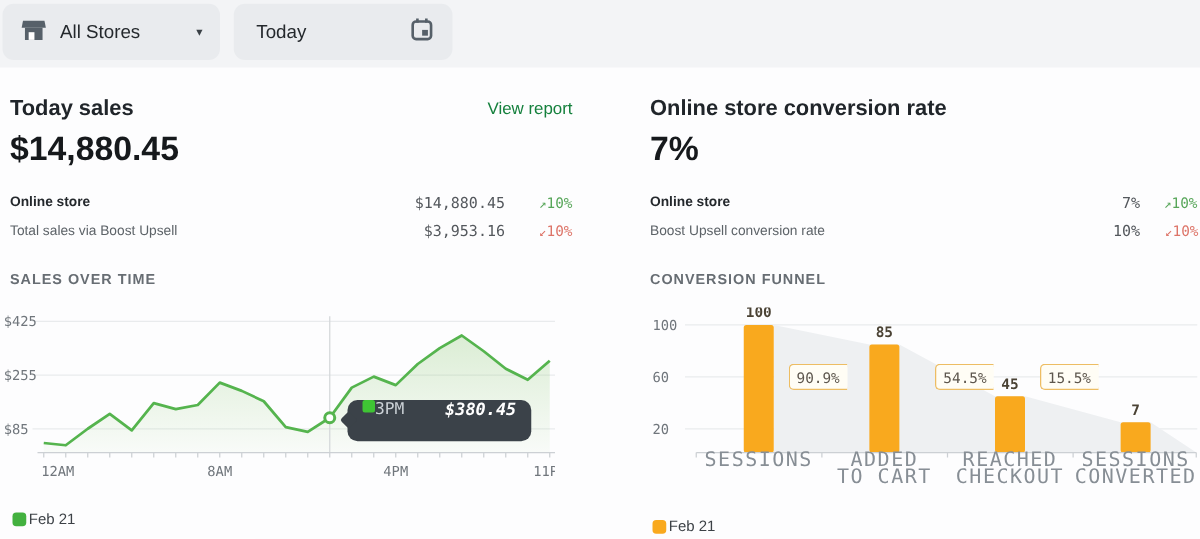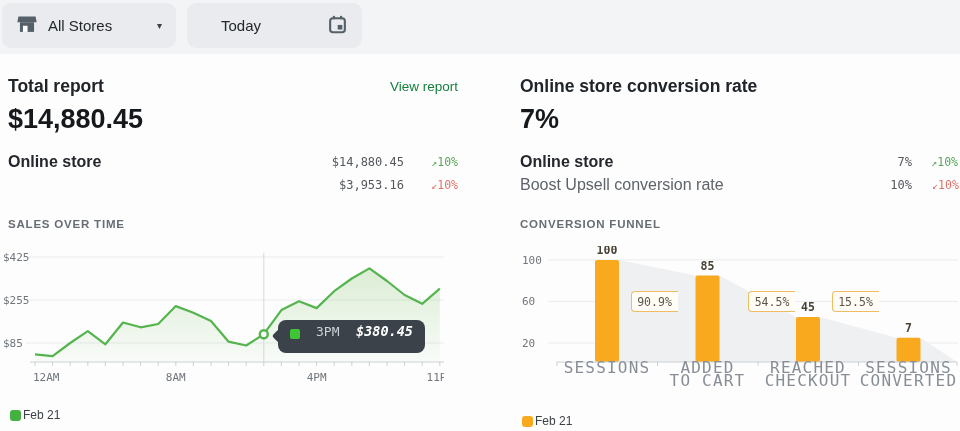--- a/index.html
+++ b/index.html
@@ -7,37 +7,37 @@
   .page { position:relative; width:960px; height:431px; background:#fdfdfe; overflow:hidden; }
 
   
   .topbar { position:absolute; left:0; top:0; width:960px; height:54px; background:#f3f4f6; }
   .pillbtn { position:absolute; top:3px; height:45px; background:#e9ebee; border:none;
              border-radius:9px; display:flex; align-items:center; padding:0 14px;
              font-family:"Liberation Sans", sans-serif; font-size:15px; color:#24282c; cursor:pointer; }
   .btn-stores { left:2px;  width:174px; }
   .btn-date   { left:187px; width:175px; }
   .pillbtn .lbl { margin-left:10px; }
-  .btn-date .lbl { margin-left:20px; }
+  .btn-date .lbl { margin-left:4px; }
   .caret { margin-left:auto; font-size:10px; color:#3a4046; }
   .icon-right { margin-left:auto; }
 
   
   .panel { position:absolute; top:70px; height:361px; }
   .panel-left  { left:8px;   width:450px; }
   .panel-right { left:520px; width:438px; }
   .p-title { position:absolute; top:6px; left:0; font-size:17.5px; font-weight:700; color:#20252a; }
   .view-report { position:absolute; top:9px; right:0; font-size:13.5px; color:#15803d;
                  text-decoration:none; cursor:pointer; }
   .big-value { position:absolute; top:34px; left:0; font-size:27px; font-weight:700; color:#16191c; }
 
   .metric-row { position:absolute; left:0; width:100%; height:20px; display:flex; align-items:center; }
   .metric-row.r0 { top:82px; }
   .metric-row.r1 { top:105px; }
-  .m-label { font-size:16px; color:#5d6368; }
+  .m-label { font-size:11px; color:#5d6368; }
   .r0 .m-label { font-weight:700; color:#24282c; }
   .m-value { margin-left:auto; font-family:"DejaVu Sans Mono", monospace; font-size:12px;
              color:#54585d; text-align:right; }
   .m-delta { width:54px; text-align:right; font-family:"DejaVu Sans Mono", monospace; font-size:11.5px; }
   .panel-right .m-delta { width:46px; }
   .m-delta.up   { color:#57a659; }
   .m-delta.down { color:#dd7468;padding-left:20px; }
   .d-arrow { font-size:10px; }
 
   .section-title { position:absolute; top:148px; left:0; font-size:11.5px; font-weight:700;
@@ -46,21 +46,21 @@
   
   .sales-chart { position:absolute; left:-8px; top:175px; width:444px; height:150px; }
   .grid   { stroke:#e9ebed; stroke-width:1; }
   .ax     { font-family:"DejaVu Sans Mono", monospace; font-size:11px; fill:#70767c; }
   .lin    { fill:none; stroke:#55b44e; stroke-width:2.2; stroke-linejoin:round; }
   .axline { stroke:#ccd0d4; stroke-width:1; }
   .cross  { stroke:#d4d7da; stroke-width:1; }
   .mark   { fill:#fff; stroke:#55b44e; stroke-width:2.4; }
 
   .tooltip { position:absolute; left:278px; top:75px; width:147px; height:33px; background:#3b4249;
-             border-radius:8px; display:flex; align-items:flex-end; padding:14px 12px; gap:16px; }
+             border-radius:8px; display:flex; align-items:flex-start; padding:0 12px; gap:0; }
   .tooltip::before { content:""; position:absolute; left:-4px; top:11px; width:10px; height:10px;
                      background:#3b4249; transform:rotate(45deg); border-radius:2px; }
   .tt-chip  { width:10px; height:10px; border-radius:2px; background:#3fc434; }
   .tt-time  { font-family:"DejaVu Sans Mono", monospace; font-size:13px; color:#ccd2d7; }
   .tt-value { margin-left:auto; font-family:"DejaVu Sans Mono", monospace; font-size:13.5px;
               font-weight:700; color:#fff;font-style:italic; }
 
   
   .funnel-chart { position:absolute; left:0; top:176px; width:438px; height:160px; }
   .fbar     { fill:#f9a91e; }
@@ -108,30 +108,31 @@
           <rect x="3" y="4" width="14" height="13.4" rx="2.6" fill="none" stroke="#566069" stroke-width="2"></rect>
           <line x1="6.6" y1="1.8" x2="6.6" y2="5" stroke="#566069" stroke-width="2"></line>
           <line x1="13.4" y1="1.8" x2="13.4" y2="5" stroke="#566069" stroke-width="2"></line>
           <rect x="10.2" y="10.4" width="4.4" height="4.4" fill="#566069"></rect>
         </svg>
       </span>
     </button>
   </div>
 
   <div class="panel panel-left">
-    <h2 class="p-title">Total report</h2>
+    <h2 class="p-title">Today sales</h2>
     <a class="view-report">View report</a>
     <div class="big-value">$14,880.45</div>
 
     <div class="metric-row r0">
       <span class="m-label">Online store</span>
       <span class="m-value">$14,880.45</span>
       <span class="m-delta up"><span class="d-arrow">↗</span><span>10%</span></span>
     </div>
     <div class="metric-row r1">
+      <span class="m-label">Total sales via Boost Upsell</span>
       <span class="m-value">$3,953.16</span>
       <span class="m-delta down"><span class="d-arrow">↙</span><span>10%</span></span>
     </div>
 
     <div class="section-title">SALES OVER TIME</div>
 
     <div class="sales-chart">
       <svg id="sales-svg" width="444" height="150">
           <defs>
             <linearGradient id="gfill" x1="0" y1="0" x2="0" y2="1">

